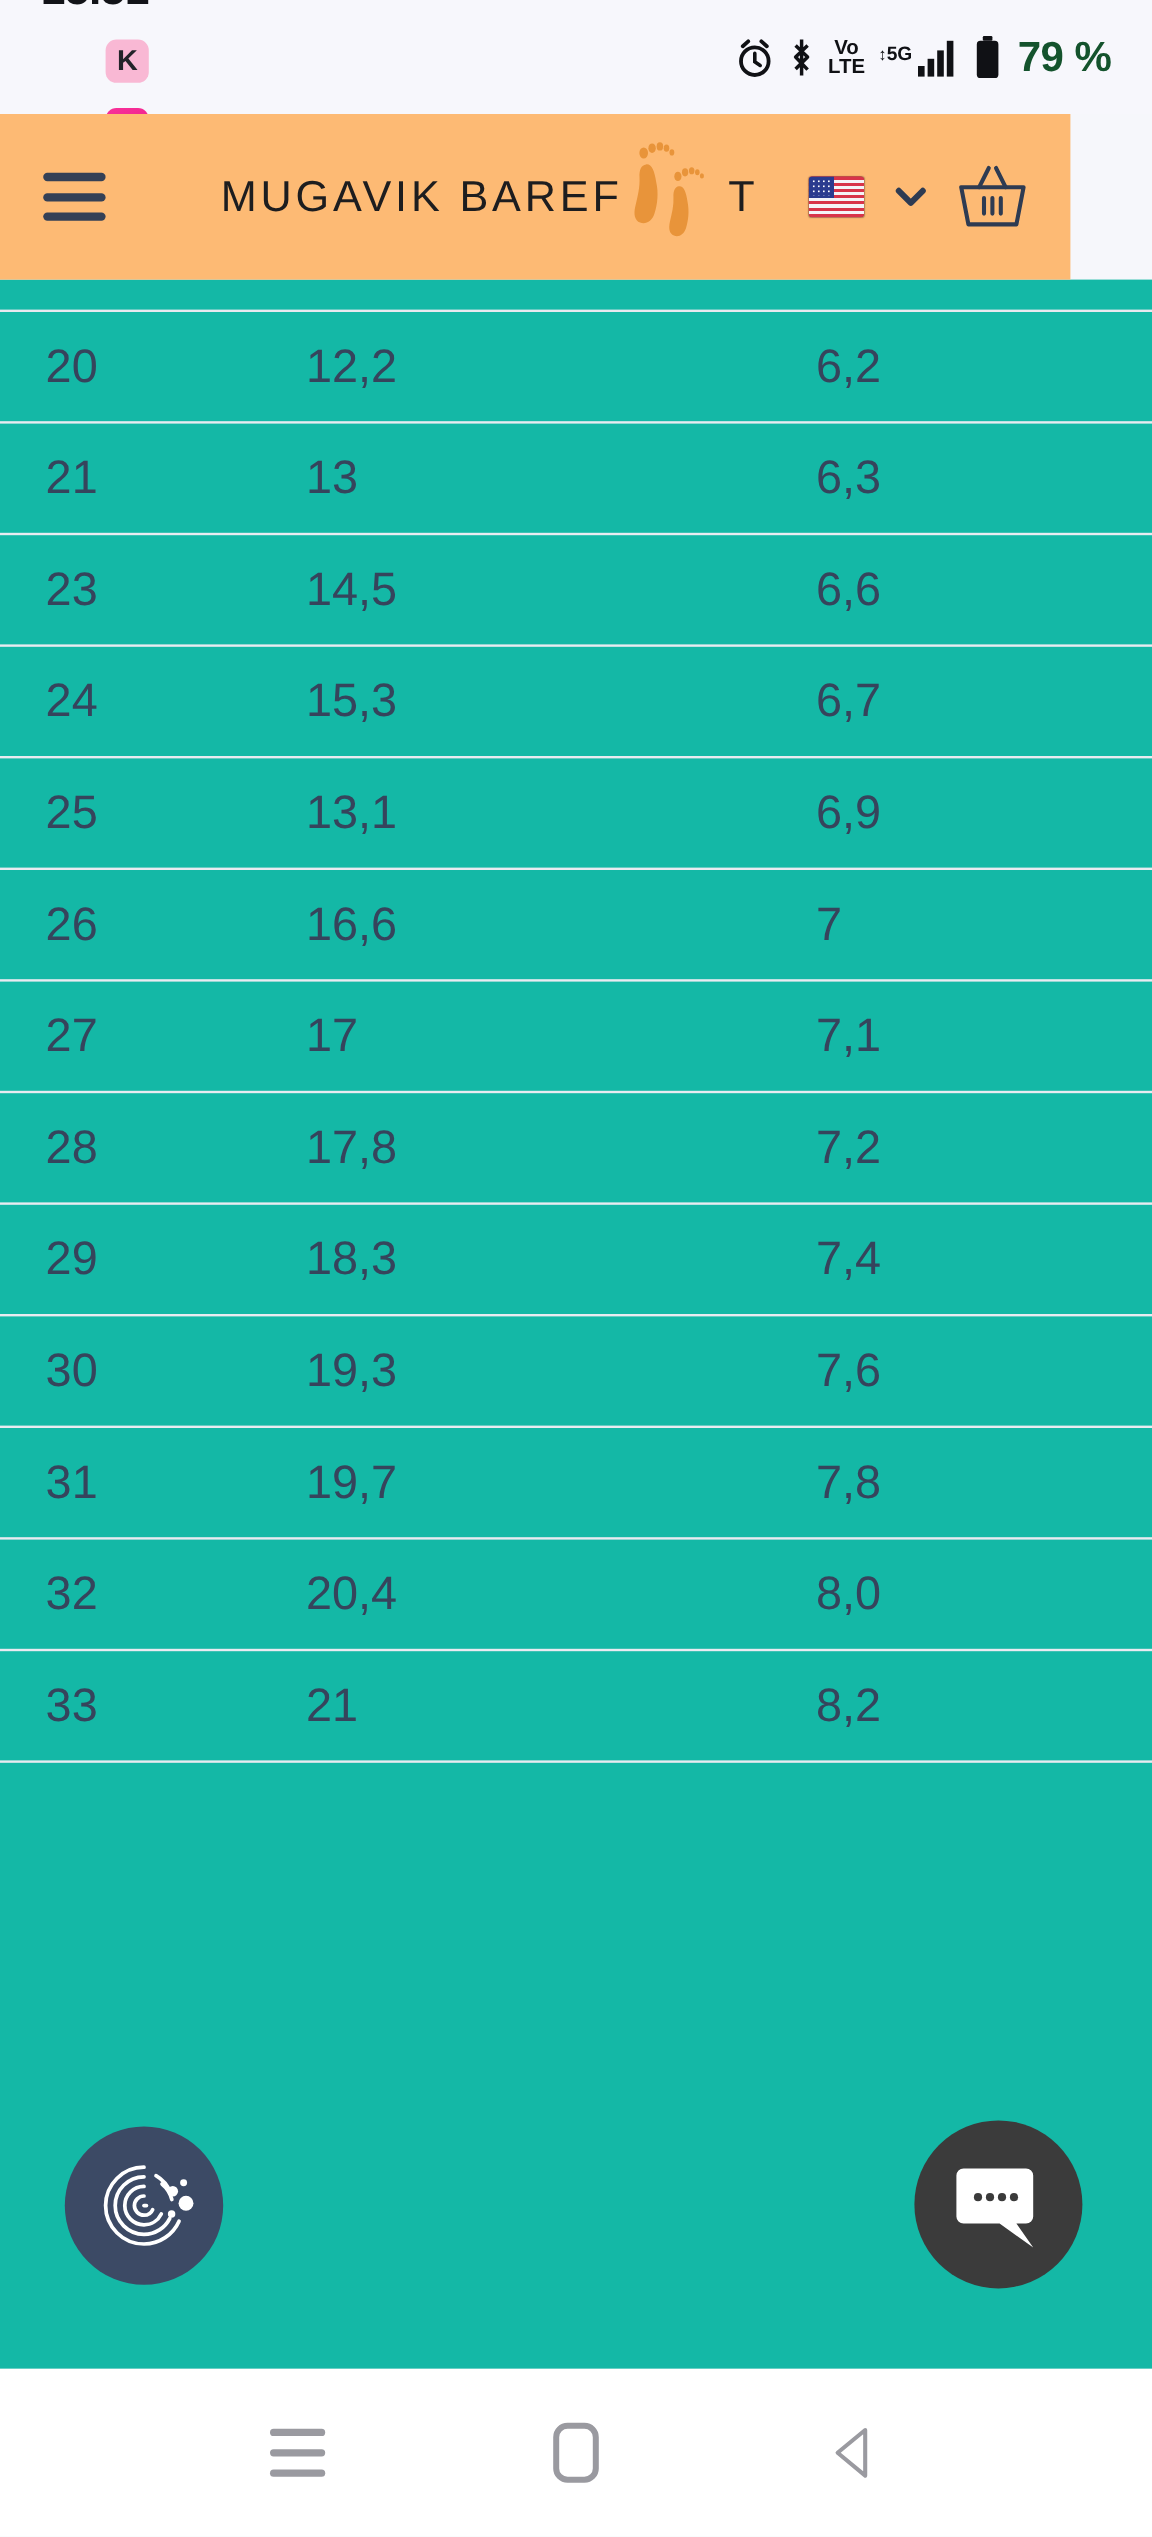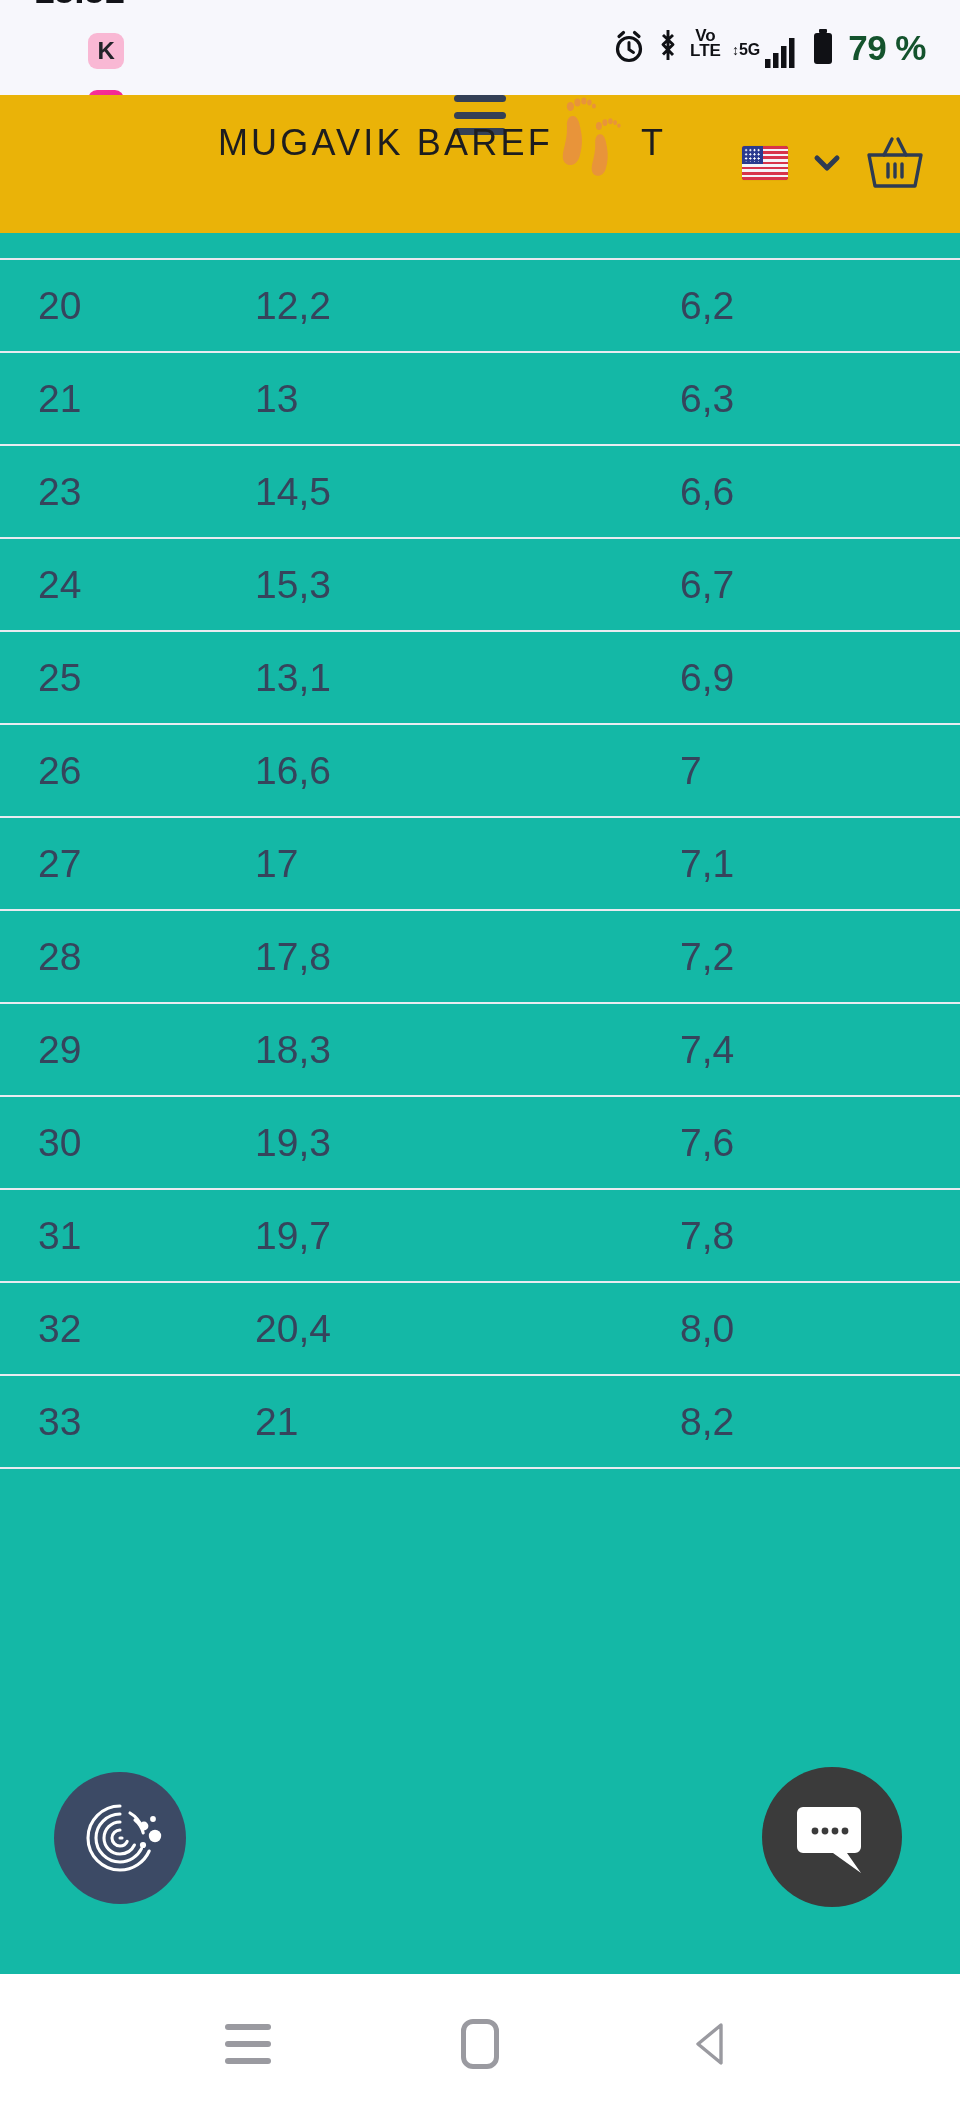--- a/index.html
+++ b/index.html
@@ -35,46 +35,45 @@
     font-size: 24px; font-weight: bold; color: #23242a;
   }
   .sb-app-v {
     width: 36px; height: 36px; border-radius: 9px;
     background: linear-gradient(160deg,#f8329a,#e8117f);
     display: flex; align-items: center; justify-content: center;
   }
   .sb-app-v svg { width: 22px; height: 26px; }
   .sb-right {
     margin-left: auto;
-    display: flex; gap: 11px;
+    display: flex; align-items: center; gap: 11px;
   }
   .sb-right svg { display: block; }
   .sb-volte {
     font-size: 17px; font-weight: bold; color: #101115;
     line-height: 0.92; text-align: center;
   }
   .sb-5g-wrap { display: flex; align-items: flex-end; gap: 4px; }
   .sb-5g {
     font-size: 16px; font-weight: bold; color: #101115;
     line-height: 1; position: relative; top: -10px;
   }
   .sb-batt-pct {
     font-size: 35px; font-weight: bold; color: #14532d;
     letter-spacing: -0.5px; margin-left: 2px;
   }
 
   
   .header {
     position: absolute; top: 95px; left: 0;
-    width: 960px; height: 138px;
-    background: #eab308;
+    width: 892px; height: 138px;
+    background: #fdba74;
     display: flex; align-items: center;
     padding: 0 36px;
     z-index: 20;
-    flex-direction: column;
   }
   .hamburger {
     width: 52px; height: 40px;
     display: flex; flex-direction: column; justify-content: space-between;
     cursor: pointer;
   }
   .hamburger i { display: block; height: 7px; border-radius: 4px; background: #344056; }
 
   .logo {
     position: absolute; left: 50%; transform: translateX(-50%);

